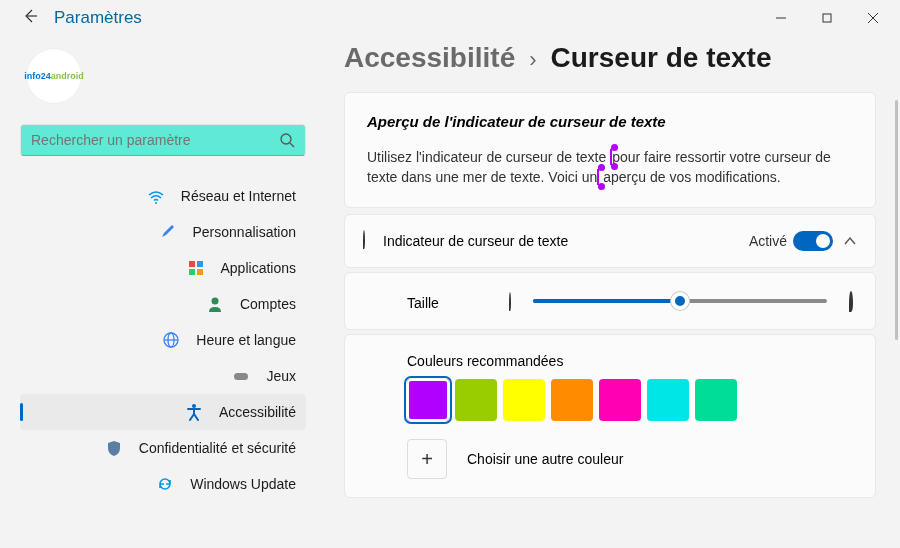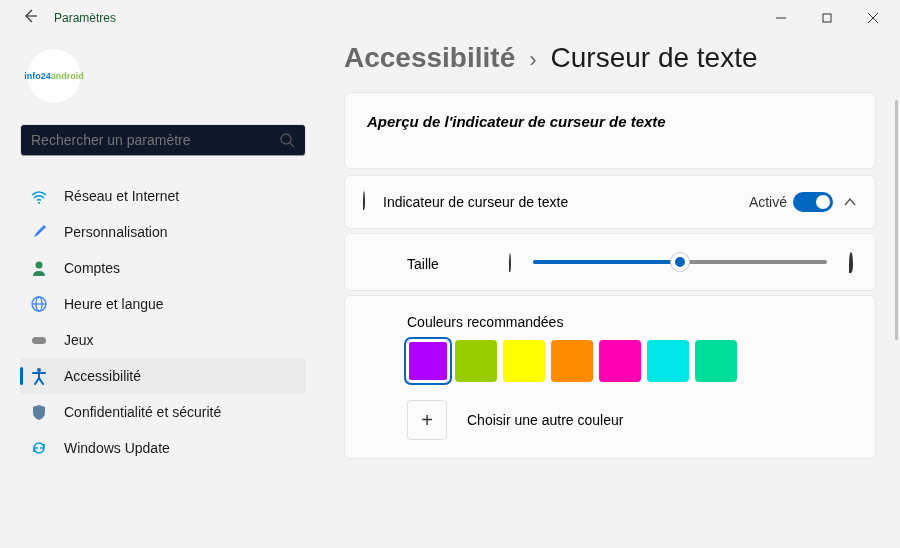--- a/index.html
+++ b/index.html
@@ -1,47 +1,47 @@
 <!DOCTYPE html>
 <html><head>
   <meta charset="utf-8">
   <style>
     * { margin: 0; padding: 0; box-sizing: border-box; font-family: "Segoe UI", -apple-system, sans-serif; }
     body { width: 900px; height: 548px; background: #f3f3f3; overflow: hidden; position: relative; }
     
     .titlebar { height: 36px; display: flex; align-items: center; padding: 0 4px; }
     .titlebar-left { display: flex; align-items: center; gap: 16px; padding-left: 18px; }
     .back-arrow { font-size: 16px; color: #333; cursor: pointer; }
-    .title { font-size: 12px; color: #14532d; }
+    .title { font-size: 17px; color: #0369a1; }
     .titlebar-right { margin-left: auto; display: flex; }
     .win-btn { width: 46px; height: 32px; display: flex; align-items: center; justify-content: center; font-size: 12px; cursor: pointer; font-family: "Segoe MDL2 Assets", sans-serif; }
     .win-btn svg { width: 10px; height: 10px; }
     
     .main { display: flex; height: calc(100% - 36px); }
     
     .sidebar { width: 320px; padding: 4px 14px 0 20px; display: flex; flex-direction: column; }
     .avatar { width: 56px; height: 56px; border-radius: 50%; background: #fff; margin: 8px 0 20px 6px; display: flex; align-items: center; justify-content: center; border: 1px solid #eee; }
     .avatar span { font-size: 9px; color: #0078d4; font-weight: 600; }
     .avatar .and { color: #8bc34a; }
     
-    .search-box { display: flex; align-items: center; background: #0f172a; border: 1px solid #e5e5e5; border-bottom: 1px solid #999; border-radius: 4px; padding: 7px 10px; margin-bottom: 22px; }
+    .search-box { display: flex; align-items: center; background: #5eead4; border: 1px solid #e5e5e5; border-bottom: 1px solid #999; border-radius: 4px; padding: 7px 10px; margin-bottom: 22px; }
     .search-box input { flex: 1; border: none; outline: none; font-size: 14px; color: #666; background: transparent; }
     .search-icon { width: 16px; height: 16px; color: #555; }
     
     .nav { list-style: none; }
-    .nav-item { display: flex; align-items: center; gap: 16px; padding: 9px 10px; border-radius: 4px; cursor: pointer; font-size: 14px; color: #1b1b1b; position: relative; }
+    .nav-item { display: flex; align-items: center; gap: 16px; padding: 9px 10px; border-radius: 4px; cursor: pointer; font-size: 14px; color: #1b1b1b; position: relative; justify-content: flex-end; }
     .nav-item.selected { background: #eaeaea; }
     .nav-item.selected::before { content: ""; position: absolute; left: 0; top: 9px; bottom: 9px; width: 3px; background: #0067c0; border-radius: 2px; }
     .nav-icon { width: 18px; height: 18px; display: flex; align-items: center; justify-content: center; font-size: 16px; }
     
     .content { flex: 1; padding: 6px 24px 0 24px; overflow-y: auto; }
     .breadcrumb { display: flex; align-items: baseline; gap: 14px; margin-bottom: 18px; }
     .breadcrumb-parent { font-size: 28px; font-weight: 600; color: #6a6a6a; }
     .breadcrumb-sep { font-size: 22px; color: #6a6a6a; }
-    .breadcrumb-current { font-size: 28px; font-weight: 400; color: #1b1b1b; }
+    .breadcrumb-current { font-size: 28px; font-weight: 700; color: #1b1b1b; }
     
     .panel { background: #fbfbfb; border: 1px solid #e8e8e8; border-radius: 6px; padding: 20px 22px; margin-bottom: 6px; }
     .panel h3 { font-size: 15px; font-weight: 600; margin-bottom: 18px; font-style: italic; }
     .panel p { font-size: 14px; color: #333; line-height: 1.4; }
     .caret-mark { position: relative; }
     .caret-mark::before { content: ""; position: absolute; left: -1px; top: -5px; width: 7px; height: 7px; border-radius: 50%; background: #b200ff; }
     .caret-mark::after { content: ""; position: absolute; left: -1px; bottom: -5px; width: 7px; height: 7px; border-radius: 50%; background: #b200ff; }
     .caret-line { border-left: 2px solid #b200ff; padding-left: 0; }
     
     .highlighted { border: 2.5px solid #d22; }
@@ -132,20 +132,31 @@
         </li>
         <li class="nav-item">
           <span class="nav-icon" style="color:#3b82f6">
             <svg viewBox="0 0 18 18">
               <path d="M14 2 L16 4 L8 12 L4 14 L6 10 Z" fill="currentColor"></path>
             </svg>
           </span>
           <span>Personnalisation</span>
         </li>
         <li class="nav-item">
+          <span class="nav-icon" style="color:#5b5b5b">
+            <svg viewBox="0 0 18 18">
+              <rect x="2" y="2" width="6" height="6" fill="#e74c3c"></rect>
+              <rect x="10" y="2" width="6" height="6" fill="#3498db"></rect>
+              <rect x="2" y="10" width="6" height="6" fill="#2ecc71"></rect>
+              <rect x="10" y="10" width="6" height="6" fill="#f39c12"></rect>
+            </svg>
+          </span>
+          <span>Applications</span>
+        </li>
+        <li class="nav-item">
           <span class="nav-icon" style="color:#2e8b57">
             <svg viewBox="0 0 18 18">
               <circle cx="9" cy="6" r="3.5" fill="currentColor"></circle>
               <path d="M3 17 Q3 12 9 12 Q15 12 15 17 Z" fill="currentColor"></path>
             </svg>
           </span>
           <span>Comptes</span>
         </li>
         <li class="nav-item">
           <span class="nav-icon" style="color:#3b82f6">
@@ -196,20 +207,23 @@
 
   <section class="content">
     <div class="breadcrumb">
       <span class="breadcrumb-parent">Accessibilité</span>
       <span class="breadcrumb-sep">›</span>
       <span class="breadcrumb-current">Curseur de texte</span>
     </div>
 
     <div class="panel">
       <h3>Aperçu de l'indicateur de curseur de texte</h3>
+      <p>
+        <span>Utilisez l'indicateur de curseur de texte </span><span class="caret-mark caret-line"></span><span>pour faire ressortir votre curseur de texte dans une mer de texte. Voici un</span><span class="caret-mark caret-line"></span><span> aperçu de vos modifications.</span>
+      </p>
     </div>
 
     <div class="row highlighted">
       <span class="row-icon"><span class="cursor-outline"></span></span>
       <span class="row-label">Indicateur de curseur de texte</span>
       <span class="row-state">Activé</span>
       <span class="toggle"></span>
       <svg class="chevron" viewBox="0 0 14 14">
           <path d="M2 10 L7 4 L12 10" stroke="#555" stroke-width="1.4" fill="none"></path>
         </svg>

